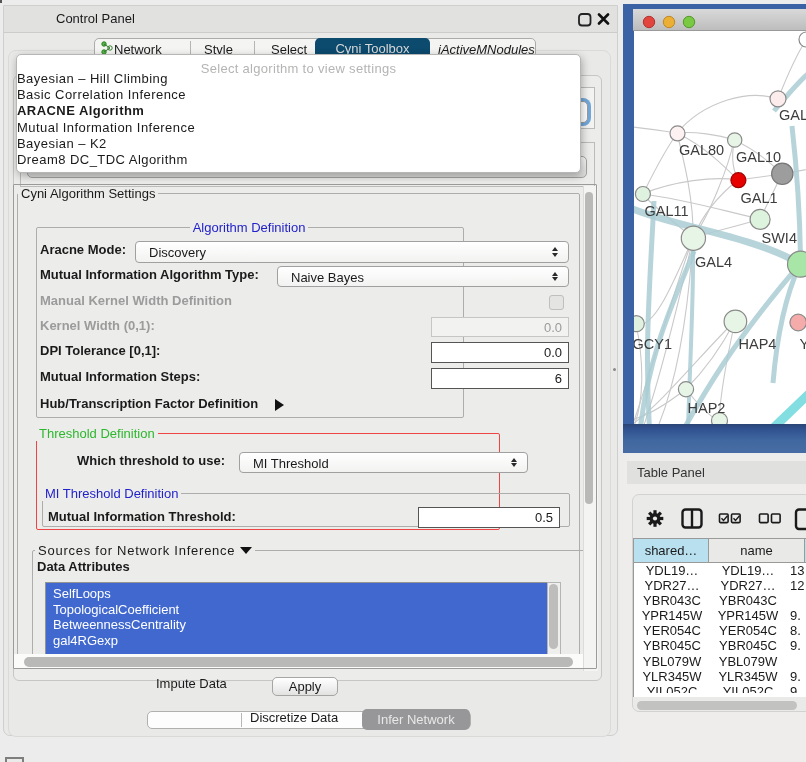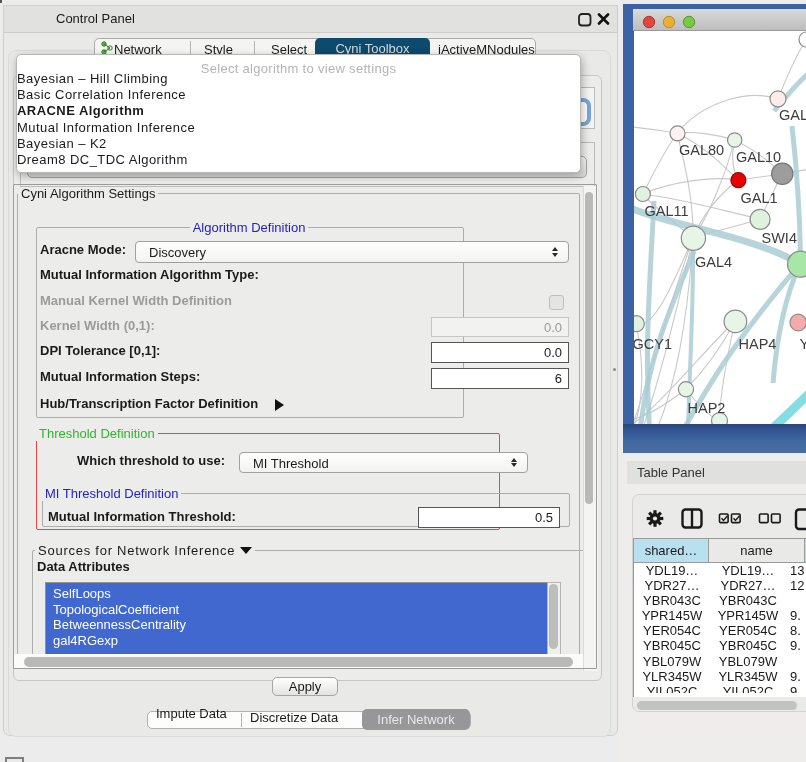--- a/index.html
+++ b/index.html
@@ -29,21 +29,21 @@
   <svg class="abs" style="left:96px;top:35px;" width="13" height="14" viewBox="0 0 13 14">
     <circle cx="4" cy="3" r="2.2" fill="#57b847" stroke="#2f7d26" stroke-width="1"></circle>
     <circle cx="4" cy="11" r="2.2" fill="#57b847" stroke="#2f7d26" stroke-width="1"></circle>
     <circle cx="10" cy="7" r="2.2" fill="#fff" stroke="#2f7d26" stroke-width="1"></circle>
     <path d="M4 3 L10 7 L4 11" fill="none" stroke="#2f7d26" stroke-width="1"></path>
   </svg>
   <div class="abs" style="left:110px;top:36px;">Network</div>
   <div class="abs" style="left:200px;top:36px;">Style</div>
   <div class="abs" style="left:267px;top:36px;">Select</div>
   <div class="abs" style="left:311px;top:32px;width:115px;height:21px;background:#0c4a6e;border-radius:5px;color:#d8d8d8;text-align:center;line-height:21px;">Cyni Toolbox</div>
-  <div class="abs" style="left:434px;top:36px;">jActiveMNodules</div>
+  <div class="abs" style="left:434px;top:36px;font-style:italic;">jActiveMNodules</div>
 
   <div class="abs" style="left:9px;top:69px;width:589px;height:606px;background:#ececeb;border:1px solid #c6c6c5;border-radius:6px;overflow:hidden;">
 
     <div class="abs" style="left:6px;top:11px;width:575px;height:42px;border:1px solid #bbbbba;background:#f3f3f2;"></div>
 
     <div class="abs" style="left:13px;top:25px;width:561px;height:22px;background:#fff;border:1px solid #9b9b9a;border-radius:5px;box-shadow:0 0 0 3px #72a7db;"></div>
 
     <div class="abs" style="left:6px;top:66px;width:575px;height:45px;border:1px solid #bbbbba;"></div>
     <div class="abs" style="left:13px;top:80px;width:560px;height:22px;background:linear-gradient(#fafafa,#d9d9d8);border:1px solid #a3a3a2;border-radius:5px;"></div>
 
@@ -55,20 +55,23 @@
 
       <fieldset class="abs" style="left:21px;top:34px;width:428px;height:198px;border:1px solid #adadac;border-radius:2px;text-align:center;">
         <legend style="margin-left:-1px;padding:0 3px;color:#2222cc;">Algorithm Definition</legend>
       </fieldset>
 
       <div class="abs b" style="left:25px;top:56px;">Aracne Mode:</div>
       <div class="combo abs" style="left:120px;top:55px;width:434px;height:22px;">
           <span>Discovery</span>
         </div>
       <div class="abs b" style="left:25px;top:81px;">Mutual Information Algorithm Type:</div>
+      <div class="combo abs" style="left:262px;top:80px;width:292px;height:21px;">
+          <span>Naive Bayes</span>
+        </div>
       <div class="abs b" style="left:25px;top:107px;color:#9b9b9b;">Manual Kernel Width Definition</div>
       <div class="abs" style="left:534px;top:109px;width:15px;height:15px;background:#e4e4e3;border:1px solid #bfbfbe;border-radius:3px;"></div>
       <div class="abs b" style="left:25px;top:132px;color:#9b9b9b;">Kernel Width (0,1):</div>
       <div class="abs" style="left:416px;top:131px;width:138px;height:20px;background:#f2f2f1;border:1px solid #c6c6c5;color:#9b9b9b;text-align:right;padding:2px 6px;">0.0</div>
       <div class="abs b" style="left:25px;top:157px;">DPI Tolerance [0,1]:</div>
       <div class="abs" style="left:416px;top:156px;width:138px;height:21px;background:#fff;border:1px solid #555;text-align:right;padding:2px 6px;">0.0</div>
       <div class="abs b" style="left:25px;top:183px;">Mutual Information Steps:</div>
       <div class="abs" style="left:416px;top:182px;width:138px;height:21px;background:#fff;border:1px solid #555;text-align:right;padding:2px 6px;">6</div>
       <div class="abs b" style="left:25px;top:210px;">Hub/Transcription Factor Definition</div>
       <svg class="abs" style="left:258px;top:212px;" width="12" height="14">
@@ -105,21 +108,21 @@
   </div>
 
   <div class="abs" style="left:579px;top:180px;width:15px;height:485px;background:#f4f4f3;border-left:1px solid #dcdcdb;"></div>
   <div class="abs" style="left:581px;top:186px;width:8px;height:312px;background:#b9b9b8;border-radius:4px;"></div>
   <div class="abs" style="left:9px;top:178px;width:584px;height:485px;border:1px solid #9b9b9a;border-radius:1px;"></div>
 
   <div class="abs" style="left:268px;top:671px;width:66px;height:19px;background:linear-gradient(#ffffff,#eeeeee 60%,#e2e2e1);border:1px solid #a5a5a4;border-radius:5px;text-align:center;line-height:17px;">Apply</div>
 
   <div class="abs" style="left:143px;top:705px;width:324px;height:18px;background:#fdfdfd;border:1px solid #b0b0af;border-radius:5px;"></div>
   <div class="abs" style="left:237px;top:707px;width:1px;height:14px;background:#b5b5b4;"></div>
-  <div class="abs" style="left:152px;top:700px;">Impute Data</div>
+  <div class="abs" style="left:152px;top:670px;">Impute Data</div>
   <div class="abs" style="left:246px;top:704px;">Discretize Data</div>
   <div class="abs" style="left:358px;top:703px;width:108px;height:21px;background:#97979a;border-radius:5px;color:#e8e8e8;text-align:center;line-height:21px;">Infer Network</div>
 </div>
 
 <div class="abs" style="left:16px;top:54px;width:565px;height:119px;background:#fff;border:1px solid #b6b6b5;border-radius:5px;box-shadow:1px 3px 8px rgba(0,0,0,0.3);z-index:50;">
   <div style="text-align:center;color:#b4b4b3;padding-top:6px;height:16px;letter-spacing:0.3px;">Select algorithm to view settings</div>
   <div style="padding-left:0;line-height:16.2px;letter-spacing:0.45px;">Bayesian – Hill Climbing<br>Basic Correlation Inference<br><span class="b">ARACNE Algorithm</span><br>Mutual Information Inference<br>Bayesian – K2<br>Dream8 DC_TDC Algorithm</div>
 </div>
 
 <div class="abs" style="left:0;top:0;width:2px;height:3px;background:#555;"></div>

